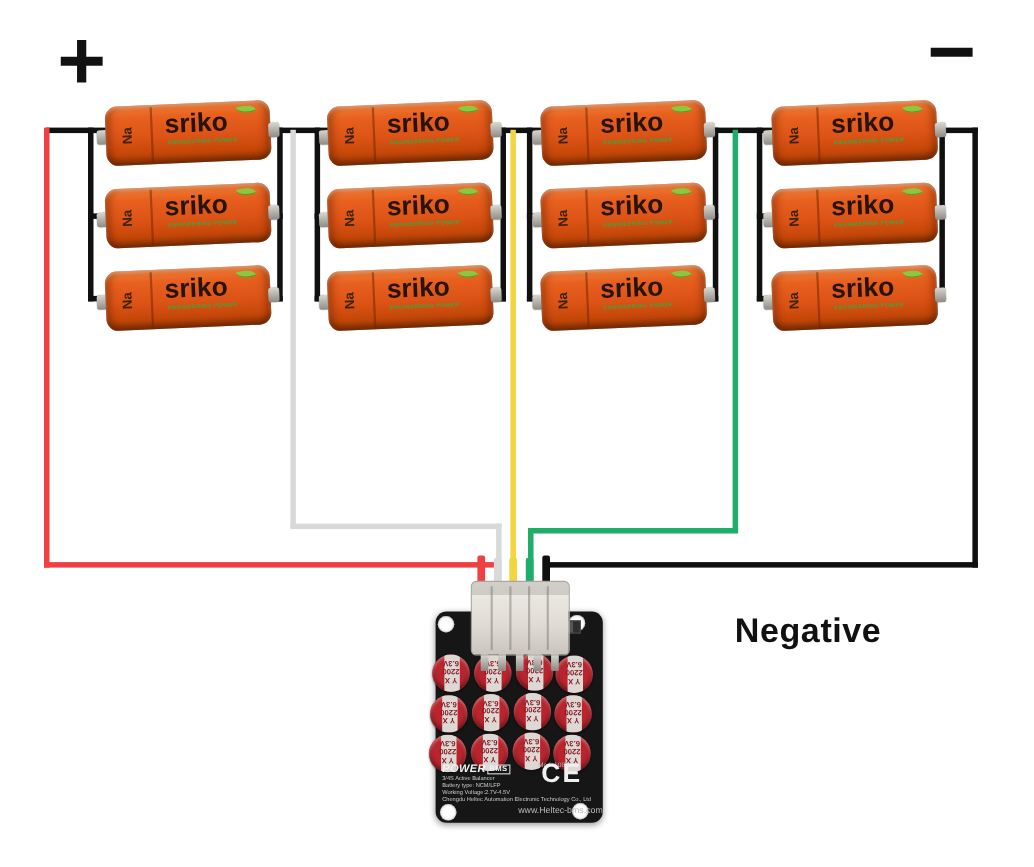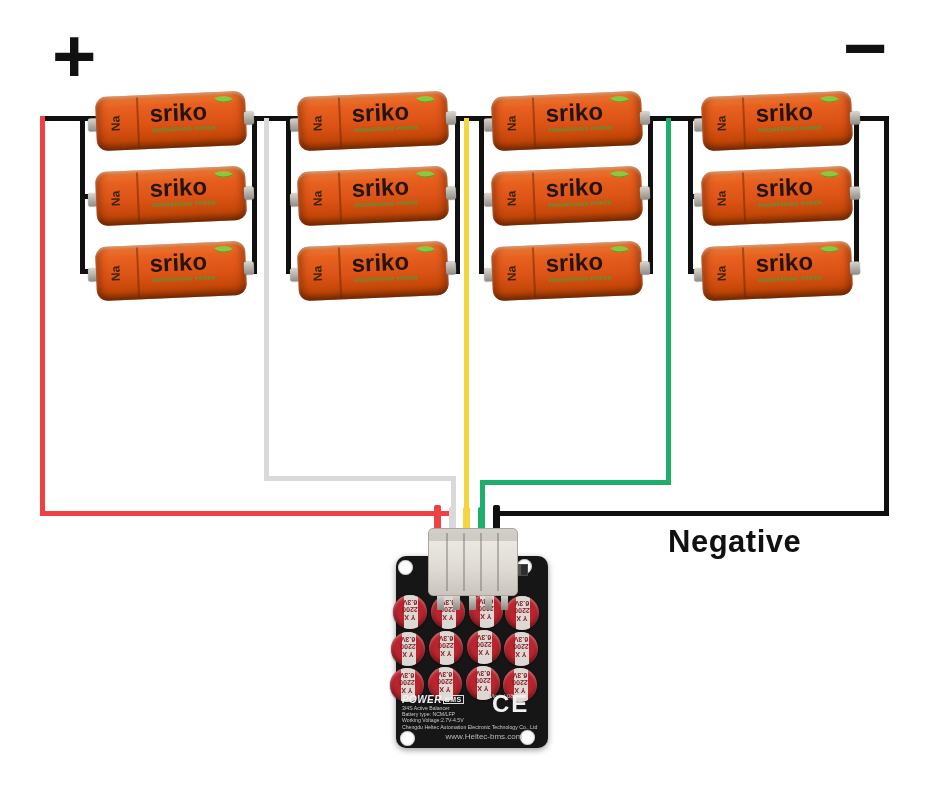--- a/index.html
+++ b/index.html
@@ -7,21 +7,21 @@
     position:relative; width:940px; height:788px; background:#ffffff;
     overflow:hidden; font-family:"Liberation Sans", sans-serif;
   }
   
   .title { position:absolute; left:330px; top:14px; width:230px; text-align:center;
            font-size:40px; font-weight:bold; color:#111; }
   .plus  { position:absolute; left:52px; top:18px; font-size:76px; font-weight:900; color:#111; line-height:1; }
   .minus { position:absolute; left:843px; top:10px; font-size:76px; font-weight:900; color:#111; line-height:1; }
   .pole-label { position:absolute; font-size:31px; font-weight:bold; color:#111; letter-spacing:.5px; }
   .pos-label { left:110px; top:540px; }
-  .neg-label { left:668px; top:524px; }
+  .neg-label { left:668px; top:556px; }
 
   
   .wire { position:absolute; z-index:2; }
   .w-blk { background:#101010; }
   .w-red { background:#ef4043; }
   .w-wht { background:#d9d9d9; }
   .w-yel { background:#f2d53f; }
   .w-grn { background:#1fae6a; }
   .stub  { z-index:4; border-radius:2px; }
 
@@ -67,21 +67,21 @@
   .board-logo { position:absolute; left:402px; top:694px; z-index:4; color:#f2f2f2;
                 font-style:italic; font-weight:bold; font-size:10px; letter-spacing:.4px; }
   .board-logo .logo-suffix { font-style:normal; font-size:7px; border:1px solid #ddd; padding:0 1px;
                              margin-left:1px; vertical-align:1px; }
   .board-model { position:absolute; left:489px; top:693px; z-index:4; font-size:6px; color:#bdbdbd; }
   .board-specs { position:absolute; left:402px; top:706px; z-index:4; width:175px;
                  font-size:6px; line-height:1.2; color:#c9c9c9; transform:scale(.86);
                  transform-origin:0 0; white-space:nowrap; }
   .board-ce { position:absolute; left:492px; top:690px; z-index:4; font-size:24px; font-weight:bold;
               color:#f0f0f0; letter-spacing:2px; }
-  .board-web { position:absolute; left:408px; top:732px; width:152px; z-index:4; text-align:center;
+  .board-web { position:absolute; left:396px; top:732px; width:152px; z-index:4; text-align:right;
                font-size:8px; color:#b9b9b9; }
 
   
   .connector { position:absolute; left:428px; top:528px; width:88px; height:66px; z-index:6;
                background:linear-gradient(180deg,#f0ede8 0%,#dfdbd4 60%,#c9c5be 100%);
                border:1px solid #aaa69f; border-radius:5px; }
   .connector::before { content:""; position:absolute; left:0; right:0; top:0; height:12px;
                background:rgba(120,115,108,.25); border-radius:4px 4px 0 0; }
   .conn-groove { position:absolute; top:4px; bottom:4px; width:2px; background:rgba(120,112,100,.45); }
   .conn-pin { position:absolute; top:594px; width:7px; height:16px; z-index:5;

